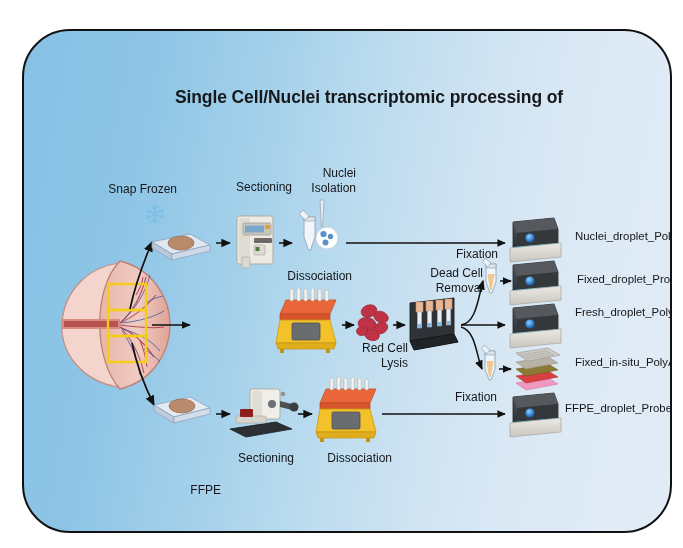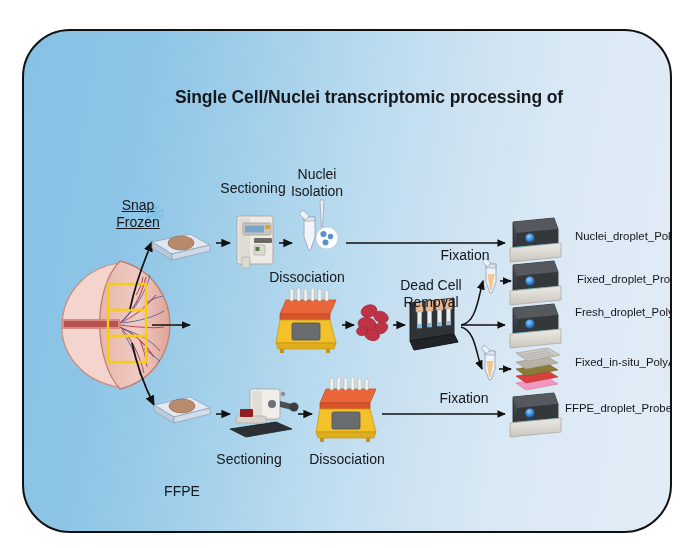--- a/index.html
+++ b/index.html
@@ -44,23 +44,23 @@
     width: 570px;
     text-align: center;
     font-size: 17.5px;
     font-weight: 600;
     line-height: 1.42;
     color: #16181b;
     letter-spacing: -0.1px;
   }
   .lbl {
     position: absolute;
-    font-size: 14px;
+    font-size: 12px;
     color: #15171a;
-    text-align: center;
+    text-align: right;
     line-height: 1.22;
     white-space: pre-line;
     font-weight: 500;
   }
   .outlbl {
     position: absolute;
     font-size: 11.4px;
     color: #15171a;
     white-space: nowrap;
     font-weight: 500;
@@ -350,27 +350,29 @@
         <path d="M489,391 L534,387 L534,391 L489,395 Z" fill="#28b8d4"></path>
         <path d="M486,392 L537,387 L537,401 L486,406 Z" fill="url(#seq-base)" stroke="#a8a59e" stroke-width="0.7"></path>
         <circle cx="506" cy="382" r="4.6" fill="url(#seq-dot)"></circle>
       </g>
     </svg>
 
     <div class="title">
       <div>Single Cell/Nuclei transcriptomic processing of</div>
     </div>
 
-    <div class="lbl" style="left:75px; top:166px; width:78px;text-decoration:underline;">Snap Frozen</div>
+    <div class="lbl" style="left:75px; top:151px; width:78px;">Snap Frozen</div>
     <div class="lbl" style="left:190px; top:149px; width:78px;">Sectioning</div>
     <div class="lbl" style="left:254px; top:135px; width:78px;">Nuclei
 Isolation</div>
 
     <div class="lbl" style="left:238px; top:238px; width:90px;">Dissociation</div>
-    <div class="lbl" style="left:371px; top:235px; width:72px;margin-top:11px;">Dead Cell
+    <div class="lbl" style="left:312px; top:310px; width:72px;">Red Cell
+Lysis</div>
+    <div class="lbl" style="left:387px; top:235px; width:72px;">Dead Cell
 Removal</div>
 
     <div class="lbl" style="left:119px; top:420px; width:78px;margin-top:32px;">FFPE</div>
     <div class="lbl" style="left:180px; top:420px; width:90px;">Sectioning</div>
     <div class="lbl" style="left:278px; top:420px; width:90px;">Dissociation</div>
 
     <div class="lbl" style="left:408px; top:216px; width:66px;">Fixation</div>
     <div class="lbl" style="left:407px; top:359px; width:66px;">Fixation</div>
 
     <div class="outlbl" style="left:551px; top:199px;">Nuclei_droplet_PolyA</div>

